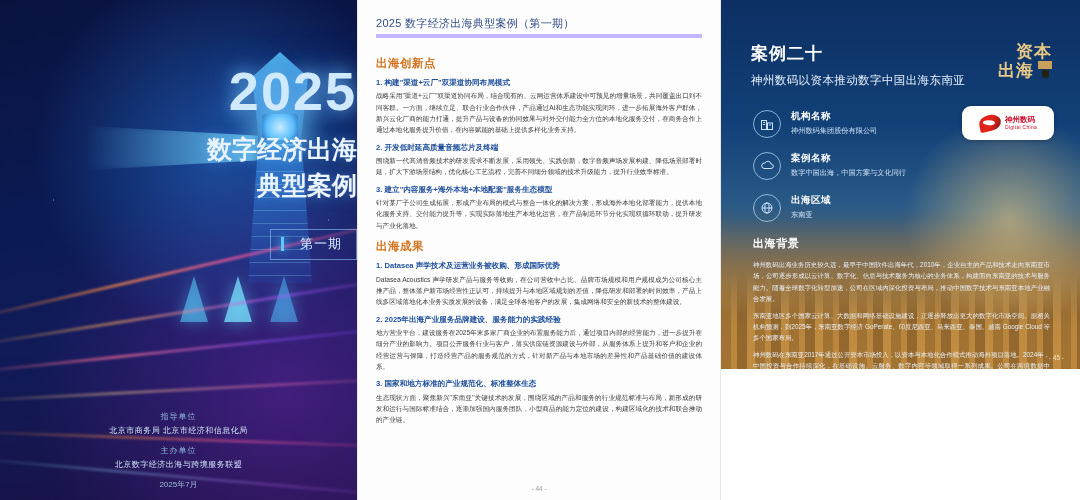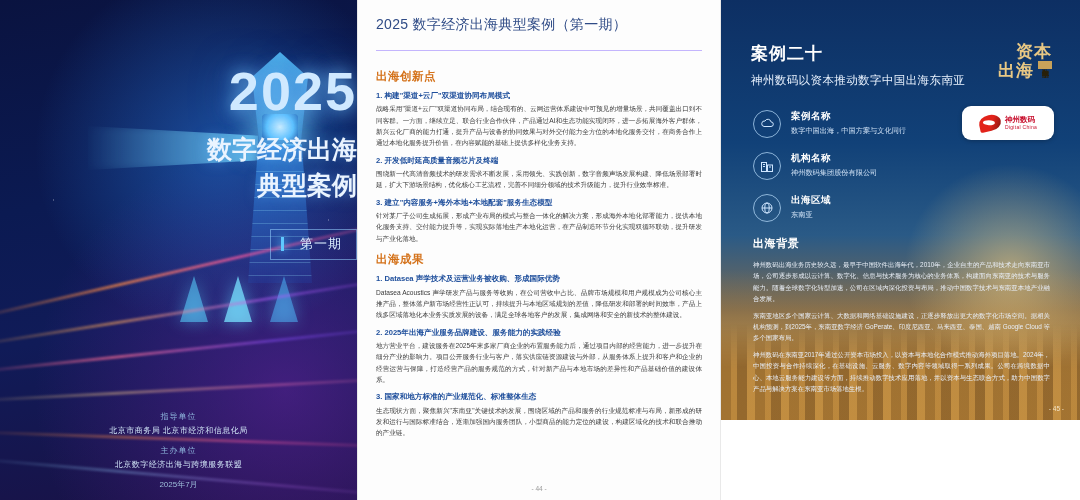--- a/index.html
+++ b/index.html
@@ -111,34 +111,34 @@
   .cover-foot .grp{margin-bottom:9px;}
   .cover-foot .date{font-size:8px;color:#9dbdd9;margin-top:8px;}
 
   
   .mid{
     position:relative;width:362px;flex:0 0 362px;height:500px;background:#fdfdfd;
     border-left:1px solid #e9e9e9;border-right:1px solid #e9e9e9;
     padding:0;overflow:hidden;
   }
   .mid-head{
-    margin:16px 18px 0 18px;padding-bottom:16px;border-bottom:1px solid #c4b5fd;
-    font-size:14px;color:#2f4b86;letter-spacing:.3px;
+    margin:16px 18px 0 18px;padding-bottom:3px;border-bottom:4px solid #c4b5fd;
+    font-size:11px;color:#2f4b86;letter-spacing:.3px;
   }
   .mid-body{padding:10px 18px 0 18px;}
   .sec-title{
     color:#d4721a;font-size:11.5px;font-weight:bold;margin:8px 0 5px 0;letter-spacing:.5px;
   }
   .sub-title{color:#1f4f9c;font-size:7.6px;font-weight:bold;margin:6px 0 2px 0;line-height:1.5;}
   .para{font-size:6.6px;line-height:1.72;color:#3a3a3a;text-align:justify;margin:0 0 4px 0;}
   .mid-foot{position:absolute;bottom:8px;left:0;right:0;text-align:center;font-size:6.5px;color:#9a9a9a;}
 
   
   .right{
-    position:relative;width:360px;flex:1 1 auto;height:420px;overflow:hidden;
+    position:relative;width:360px;flex:1 1 auto;height:369px;overflow:hidden;
     background:linear-gradient(180deg,#0d2f63 0%, #114178 34%, #2a5a86 56%, #7a6a52 74%, #c79a52 88%, #e0b05c 100%);
   }
   .right .city{
     position:absolute;left:0;right:0;bottom:0;height:150px;
     background:
       linear-gradient(180deg, rgba(210,150,60,0) 0%, rgba(196,138,52,.25) 30%, rgba(176,118,44,.55) 100%);
   }
   .right .city::before{
     content:"";position:absolute;bottom:0;left:0;right:0;height:96px;
     background:
@@ -303,48 +303,48 @@
       <div class="logo-card">
         <div class="logo-mark"></div>
         <div class="logo-txt">
           <b>神州数码</b>
           <span>Digital China</span>
         </div>
       </div>
 
       <div class="info-row">
         <div class="ico">
-          <svg width="15" height="14" viewBox="0 0 15 14" fill="none" stroke="#cfe6ff" stroke-width="1">
-            <path d="M4 9.5h7a2.3 2.3 0 0 0 0-4.6 3.2 3.2 0 0 0-6-0.9A2.4 2.4 0 0 0 4 9.5z"></path>
-          </svg>
-        </div>
-        <div>
-          <div class="info-k">案例名称</div>
-          <div class="info-v">数字中国出海，中国方案与文化同行</div>
-        </div>
-      </div>
-
-      <div class="info-row">
-        <div class="ico">
           <svg width="14" height="14" viewBox="0 0 14 14" fill="none" stroke="#cfe6ff" stroke-width="1">
             <rect x="1.5" y="3.5" width="5" height="9"></rect>
               <rect x="7.5" y="6" width="5" height="6.5"></rect>
             <line x1="3" y1="5.5" x2="5" y2="5.5"></line>
               <line x1="3" y1="7.5" x2="5" y2="7.5"></line>
             <line x1="9" y1="8" x2="11" y2="8"></line>
           </svg>
         </div>
         <div>
           <div class="info-k">机构名称</div>
           <div class="info-v">神州数码集团股份有限公司</div>
         </div>
       </div>
 
       <div class="info-row">
         <div class="ico">
+          <svg width="15" height="14" viewBox="0 0 15 14" fill="none" stroke="#cfe6ff" stroke-width="1">
+            <path d="M4 9.5h7a2.3 2.3 0 0 0 0-4.6 3.2 3.2 0 0 0-6-0.9A2.4 2.4 0 0 0 4 9.5z"></path>
+          </svg>
+        </div>
+        <div>
+          <div class="info-k">案例名称</div>
+          <div class="info-v">数字中国出海，中国方案与文化同行</div>
+        </div>
+      </div>
+
+      <div class="info-row">
+        <div class="ico">
           <svg width="14" height="14" viewBox="0 0 14 14" fill="none" stroke="#cfe6ff" stroke-width="1">
             <circle cx="7" cy="7" r="5"></circle>
               <ellipse cx="7" cy="7" rx="2.2" ry="5"></ellipse>
             <line x1="2" y1="7" x2="12" y2="7"></line>
           </svg>
         </div>
         <div>
           <div class="info-k">出海区域</div>
           <div class="info-v">东南亚</div>
         </div>

